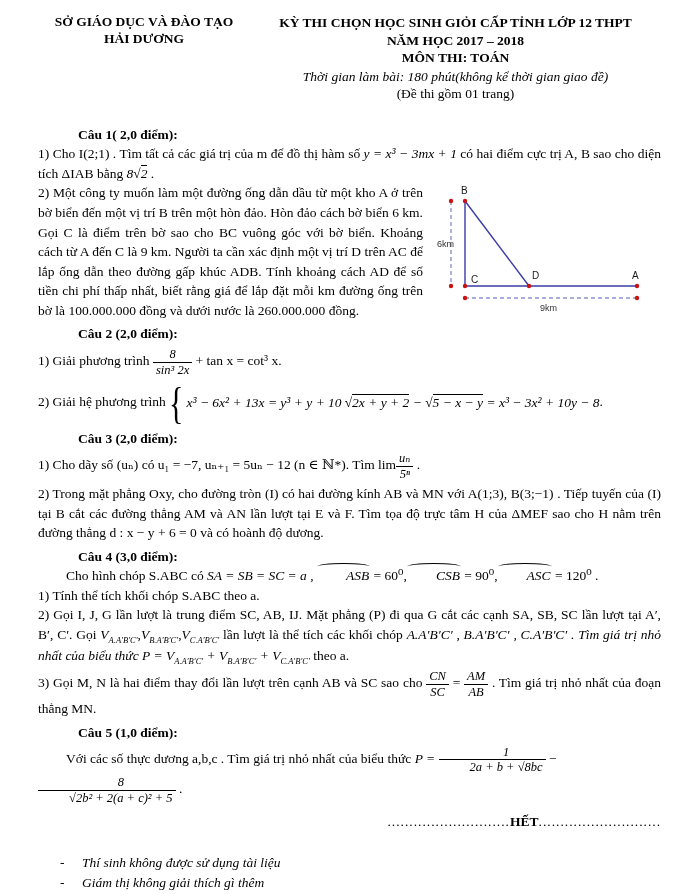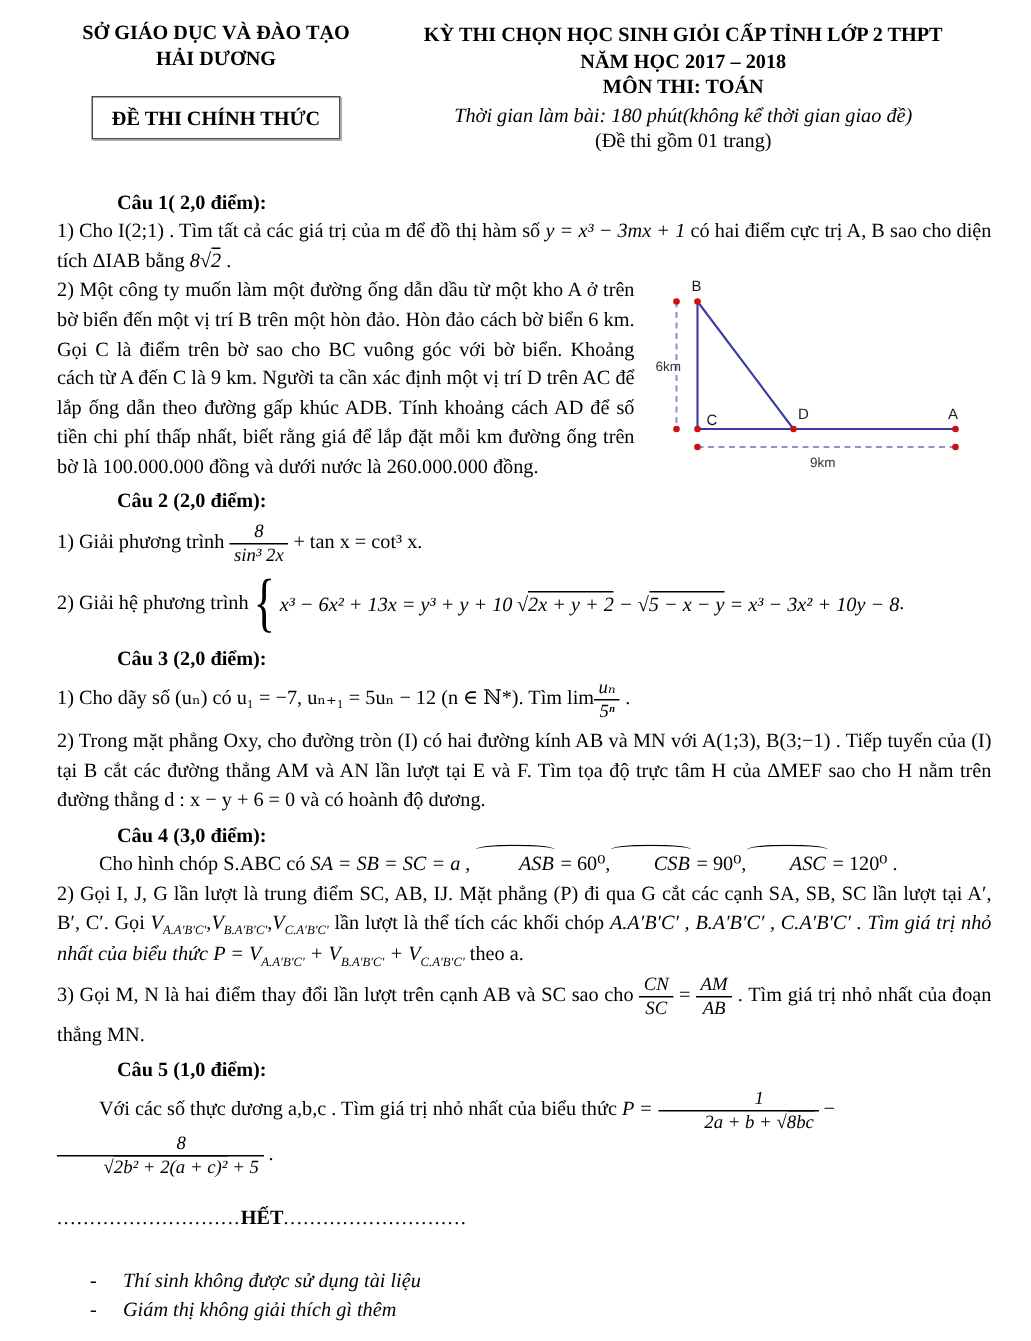--- a/index.html
+++ b/index.html
@@ -47,41 +47,40 @@
   .hat::before { content:""; position:absolute; left:0; right:0; top:-3px;
                  height:6px; border-top:1.4px solid #000; border-radius:50%; }
   sub { font-size:8.5px; font-style:italic; }
   
   .figure { float:right; width:228px; height:134px; margin:0 0 2px 10px; }
   .fig-label { font-family:"Liberation Sans","DejaVu Sans",sans-serif;
                font-size:10px; fill:#1a1a1a; }
   .fig-km { font-family:"Liberation Sans","DejaVu Sans",sans-serif;
             font-size:9px; fill:#333; }
   
-  .het { text-align:left; margin-top:16px; }
+  .het { text-align:right; margin-top:6px; }
   .het .dots { letter-spacing:1px; }
   .het b { font-weight:bold; }
   .notes { margin-top:22px; }
   .note-row { display:flex; font-style:italic; padding-left:22px; }
   .note-row .dash { width:22px; text-align:left; }
   .nowrap { white-space:nowrap; }
 </style>
 </head>
 <body>
 
 <div class="page">
 
   <div class="hdr">
     <div class="hdr-left">
       <div class="org">SỞ GIÁO DỤC VÀ ĐÀO TẠO</div>
       <div class="org">HẢI DƯƠNG</div>
-      <div class="exam-box">ĐỀ THI CHÍNH THỨC</div>
     </div>
     <div class="hdr-right">
-      <div class="t">KỲ THI CHỌN HỌC SINH GIỎI CẤP TỈNH LỚP 2 THPT</div>
+      <div class="t">KỲ THI CHỌN HỌC SINH GIỎI CẤP TỈNH LỚP 12 THPT</div>
       <div class="t">NĂM HỌC 2017 – 2018</div>
       <div class="t">MÔN THI: TOÁN</div>
       <div class="time">Thời gian làm bài: 180 phút(không kể thời gian giao đề)</div>
       <div>(Đề thi gồm 01 trang)</div>
     </div>
   </div>
 
   <div style="height:18px"></div>
 
   <div class="qh">Câu 1( 2,0 điểm):</div>
@@ -127,20 +126,21 @@
           <span><span class="sqrt"><span class="rad">2x + y + 2</span></span><span> − </span><span class="sqrt"><span class="rad">5 − x − y</span></span><span> = x³ − 3x² + 10y − 8</span></span>
         </span>
       </span><span>.</span></p>
 
   <div class="qh">Câu 3 (2,0 điểm):</div>
   <p style="margin-top:3px"><span>1)  Cho dãy số (uₙ) có u₁ = −7, uₙ₊₁ = 5uₙ − 12 (n ∈ ℕ*). Tìm lim</span><span class="frac"><span class="fn">uₙ</span><span class="fd">5ⁿ</span></span><span> .</span></p>
   <p class="justify" style="margin-top:2px">2)  Trong mặt phẳng Oxy, cho đường tròn (I) có hai đường kính AB và MN với A(1;3), B(3;−1) . Tiếp tuyến của (I) tại B cắt các đường thẳng AM và AN lần lượt tại E và F. Tìm tọa độ trực tâm H của ΔMEF sao cho H nằm trên đường thẳng  d : x − y + 6 = 0  và có hoành độ dương.</p>
 
   <div class="qh">Câu 4 (3,0 điểm):</div>
   <p class="indent"><span>Cho hình chóp S.ABC có </span><span class="m">SA = SB = SC = a</span><span> ,  </span><span class="hat">ASB</span><span> = 60⁰,</span><span class="hat">CSB</span><span> = 90⁰,</span><span class="hat">ASC</span><span> = 120⁰ .</span></p>
+  <p>1)  Tính thể tích khối chóp S.ABC theo a.</p>
   <p class="justify"><span>2)  Gọi I, J, G lần lượt là trung điểm SC, AB, IJ. Mặt phẳng (P) đi qua G cắt các cạnh SA, SB, SC lần lượt tại A′, B′, C′. Gọi </span><span class="nowrap"><i>V</i><sub>A.A′B′C′</sub></span><span>,</span><span class="nowrap"><i>V</i><sub>B.A′B′C′</sub></span><span>,</span><span class="nowrap"><i>V</i><sub>C.A′B′C′</sub></span><span> lần lượt là thể tích các khối chóp </span><span class="m">A.A′B′C′ , B.A′B′C′ , C.A′B′C′ . Tìm giá trị nhỏ nhất của biểu thức </span><span class="m nowrap"><span>P = </span><i>V</i><sub>A.A′B′C′</sub><span> + </span><i>V</i><sub>B.A′B′C′</sub><span> + </span><i>V</i><sub>C.A′B′C′</sub></span><span> theo a.</span></p>
   <p class="justify" style="margin-top:2px"><span>3)  Gọi M, N là hai điểm thay đổi lần lượt  trên cạnh AB và SC sao cho </span><span class="frac"><span class="fn">CN</span><span class="fd">SC</span></span><span> = </span><span class="frac"><span class="fn">AM</span><span class="fd">AB</span></span><span> . Tìm giá trị nhỏ nhất của đoạn thẳng MN.</span></p>
 
   <div class="qh">Câu 5 (1,0 điểm):</div>
   <p class="indent" style="margin-top:2px"><span>Với các số thực dương a,b,c . Tìm giá trị nhỏ nhất của biểu thức </span><span class="m">P =</span>
     <span class="frac"><span class="fn">1</span><span class="fd"><span>2a + b + </span><span class="sqrt"><span class="rad">8bc</span></span></span></span><span> − </span><span class="frac"><span class="fn">8</span><span class="fd"><span class="sqrt"><span class="rad">2b² + 2(a + c)²</span></span><span> + 5</span></span></span><span> .</span></p>
 
   <div class="het"><span class="dots">............................</span><b>HẾT</b><span class="dots">............................</span></div>
 
   <div class="notes">

